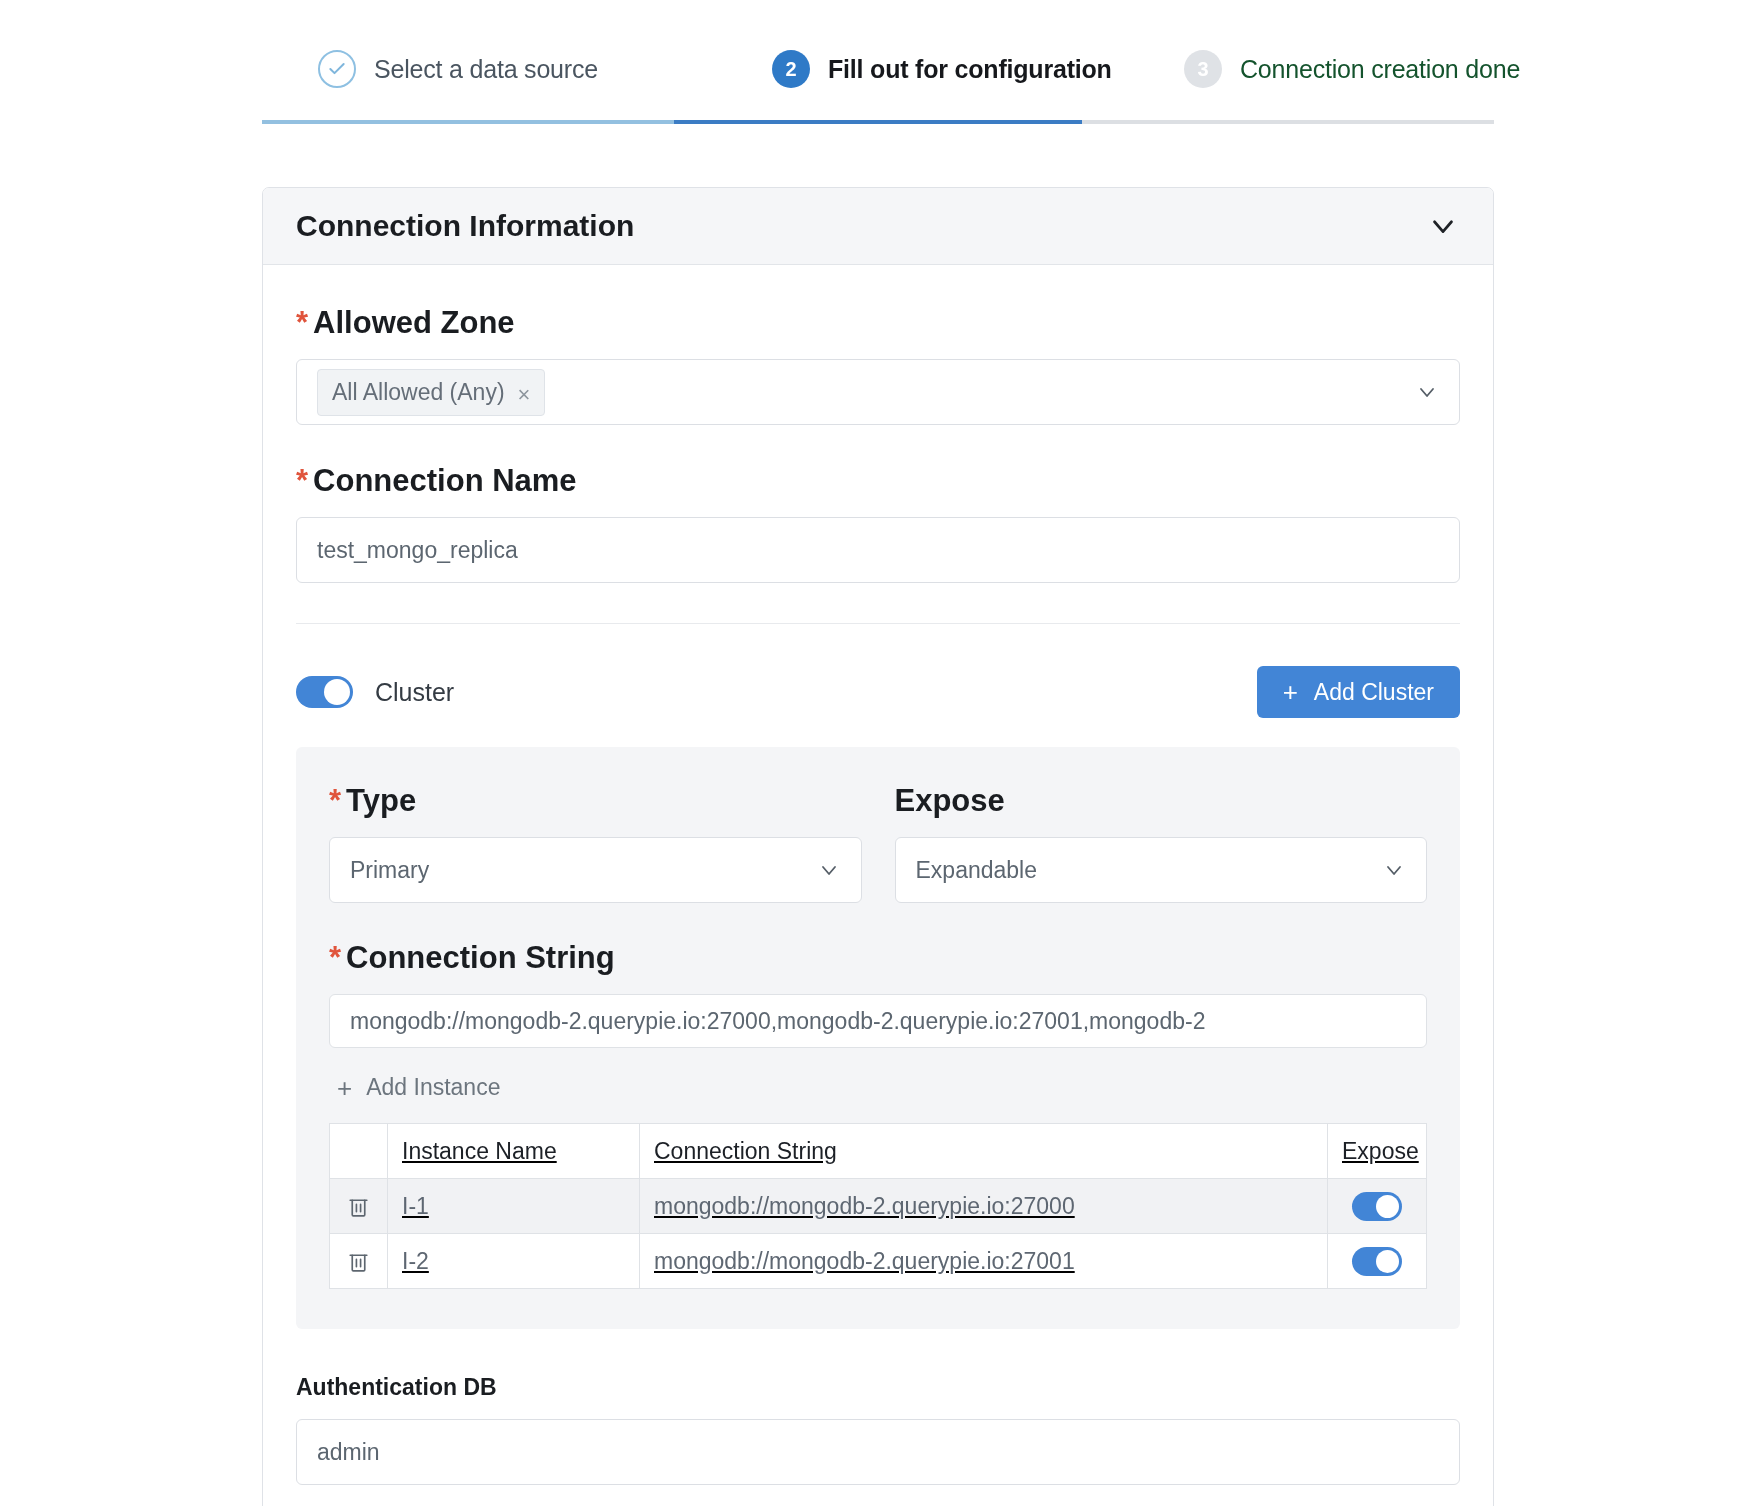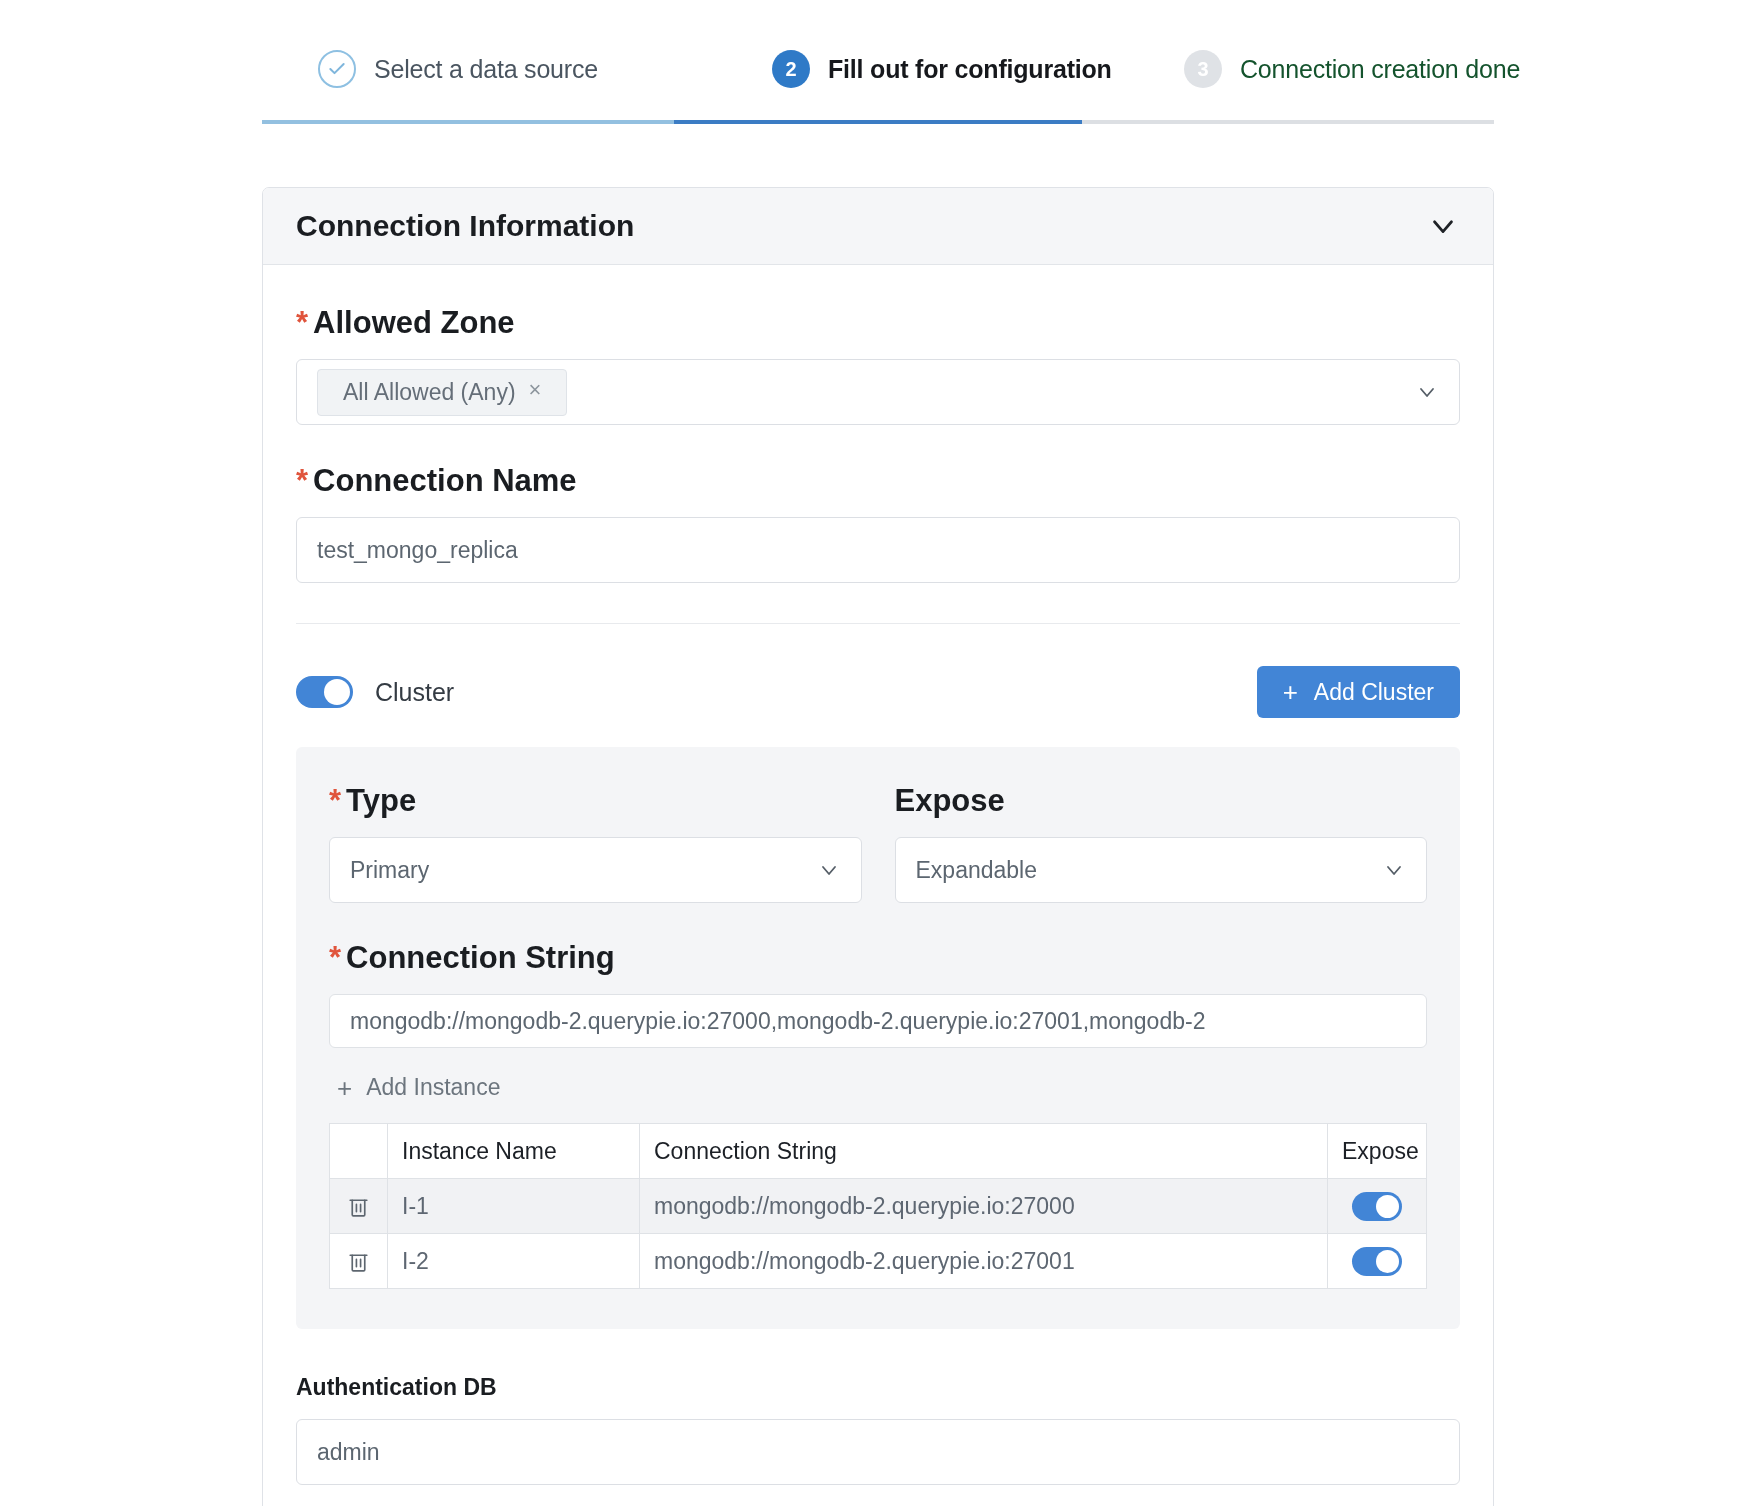--- a/index.html
+++ b/index.html
@@ -92,26 +92,26 @@
     background: #fff;
     display: flex;
     align-items: center;
     padding: 0 20px;
     font-size: 23px;
     color: #5c6670;
   }
   .select-box { justify-content: space-between; }
   .chip {
     display: inline-flex;
-    align-items: flex-start;
+    align-items: flex-end;
     gap: 13px;
     background: #f1f3f5;
     border: 1px solid #dfe3e8;
     border-radius: 4px;
-    padding: 9px 25px;
+    padding: 9px 14px;
     font-size: 23px;
     color: #656e78;
   }
   .chip-x { color: #8d959d; font-size: 22px; line-height: 1; }
   .chev { width: 24px; height: 24px; color: #555e67; flex: none; }
 
   .divider { height: 1px; background: #e8eaed; margin: 40px 0 0 0; }
 
   
   .cluster-row {
@@ -186,20 +186,21 @@
     padding: 26px 0 22px 8px;
     cursor: pointer;
   }
 
   
   table.inst {
     border-collapse: collapse;
     width: 100%;
     background: #fff;
     table-layout: fixed;
+    text-decoration: underline;
   }
   table.inst th, table.inst td {
     border: 1px solid #dfe2e6;
     font-size: 23px;
     height: 55px;
     padding: 0 14px;
     text-align: left;
   }
   table.inst th { font-weight: 400; color: #1c2026; background: #fff; }
   table.inst td { color: #5e6772; }

